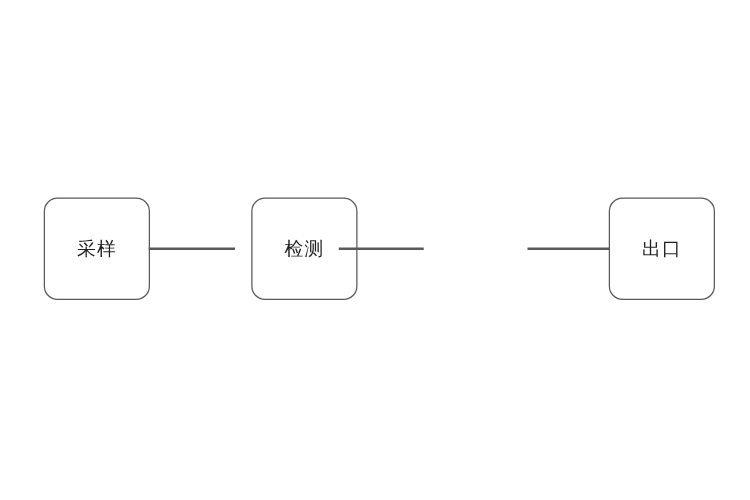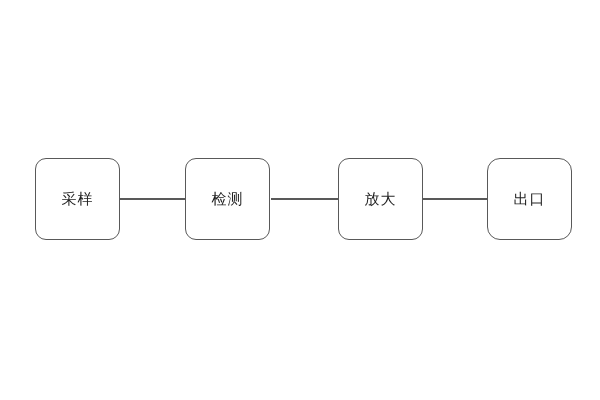--- a/index.html
+++ b/index.html
@@ -40,23 +40,23 @@
     letter-spacing: 1px;
     white-space: nowrap;
   }
   .connector {
     position: absolute;
     top: 198px;
     height: 2px;
     background: var(--connector);
   }
   .node-1 { left: 35px; }
-  .node-2 { left: 185px; }
+  .node-2 { left: 201px; }
   .node-3 { left: 338px; }
-  .node-4 { left: 487px; border-radius: 13px; }
+  .node-4 { left: 487px; }
   .conn-1 { left: 119px; width: 69px; }
   .conn-2 { left: 271px; width: 68px; }
   .conn-3 { left: 422px; width: 66px; }
 </style>
 </head>
 <body>
 
 <div class="canvas">
 
   <div class="flow-node node-1">
@@ -64,23 +64,20 @@
   </div>
 
   <div class="connector conn-1"></div>
 
   <div class="flow-node node-2">
     <span class="node-label">检测</span>
   </div>
 
   <div class="connector conn-2"></div>
 
-  <div class="flow-node node-3">
-    <span class="node-label">放大</span>
-  </div>
 
   <div class="connector conn-3"></div>
 
   <div class="flow-node node-4">
     <span class="node-label">出口</span>
   </div>
 
 </div>
 
 </body></html>

